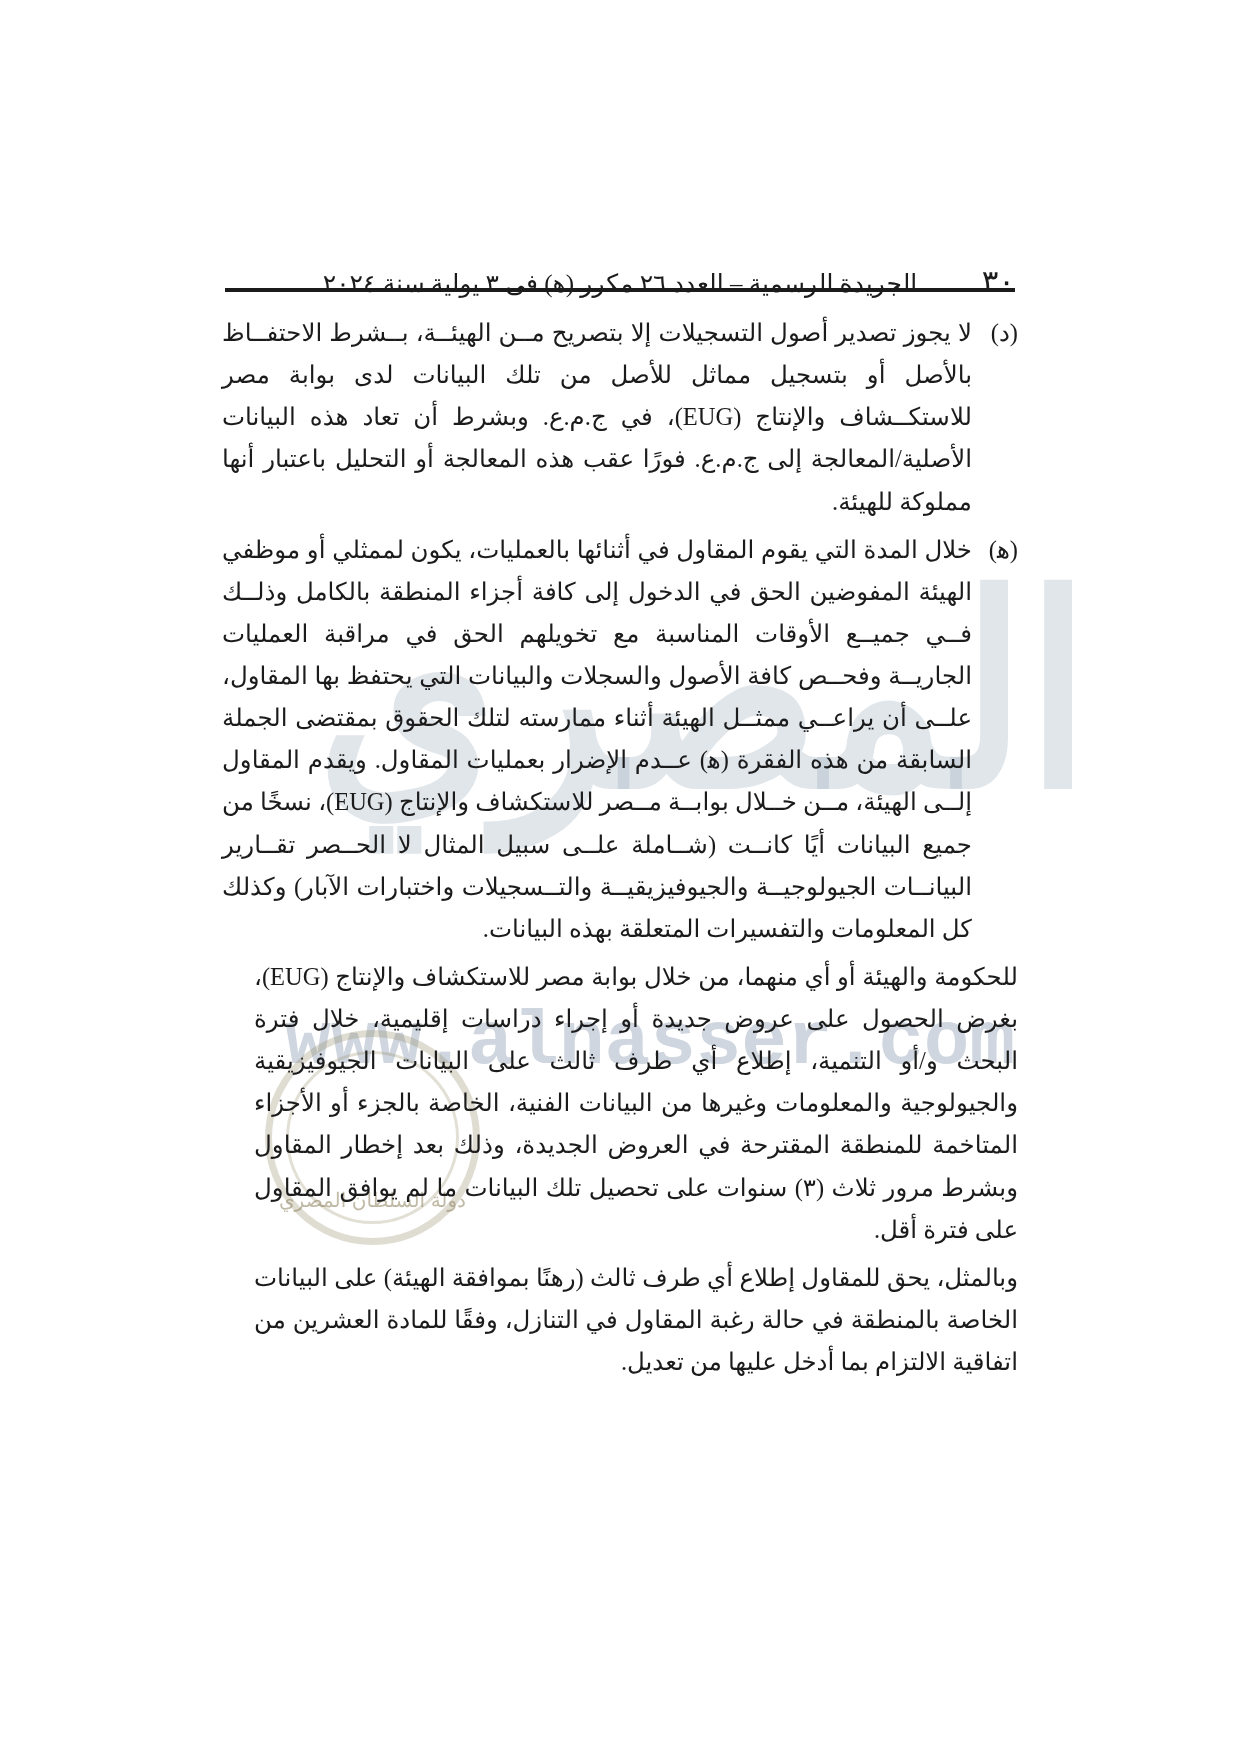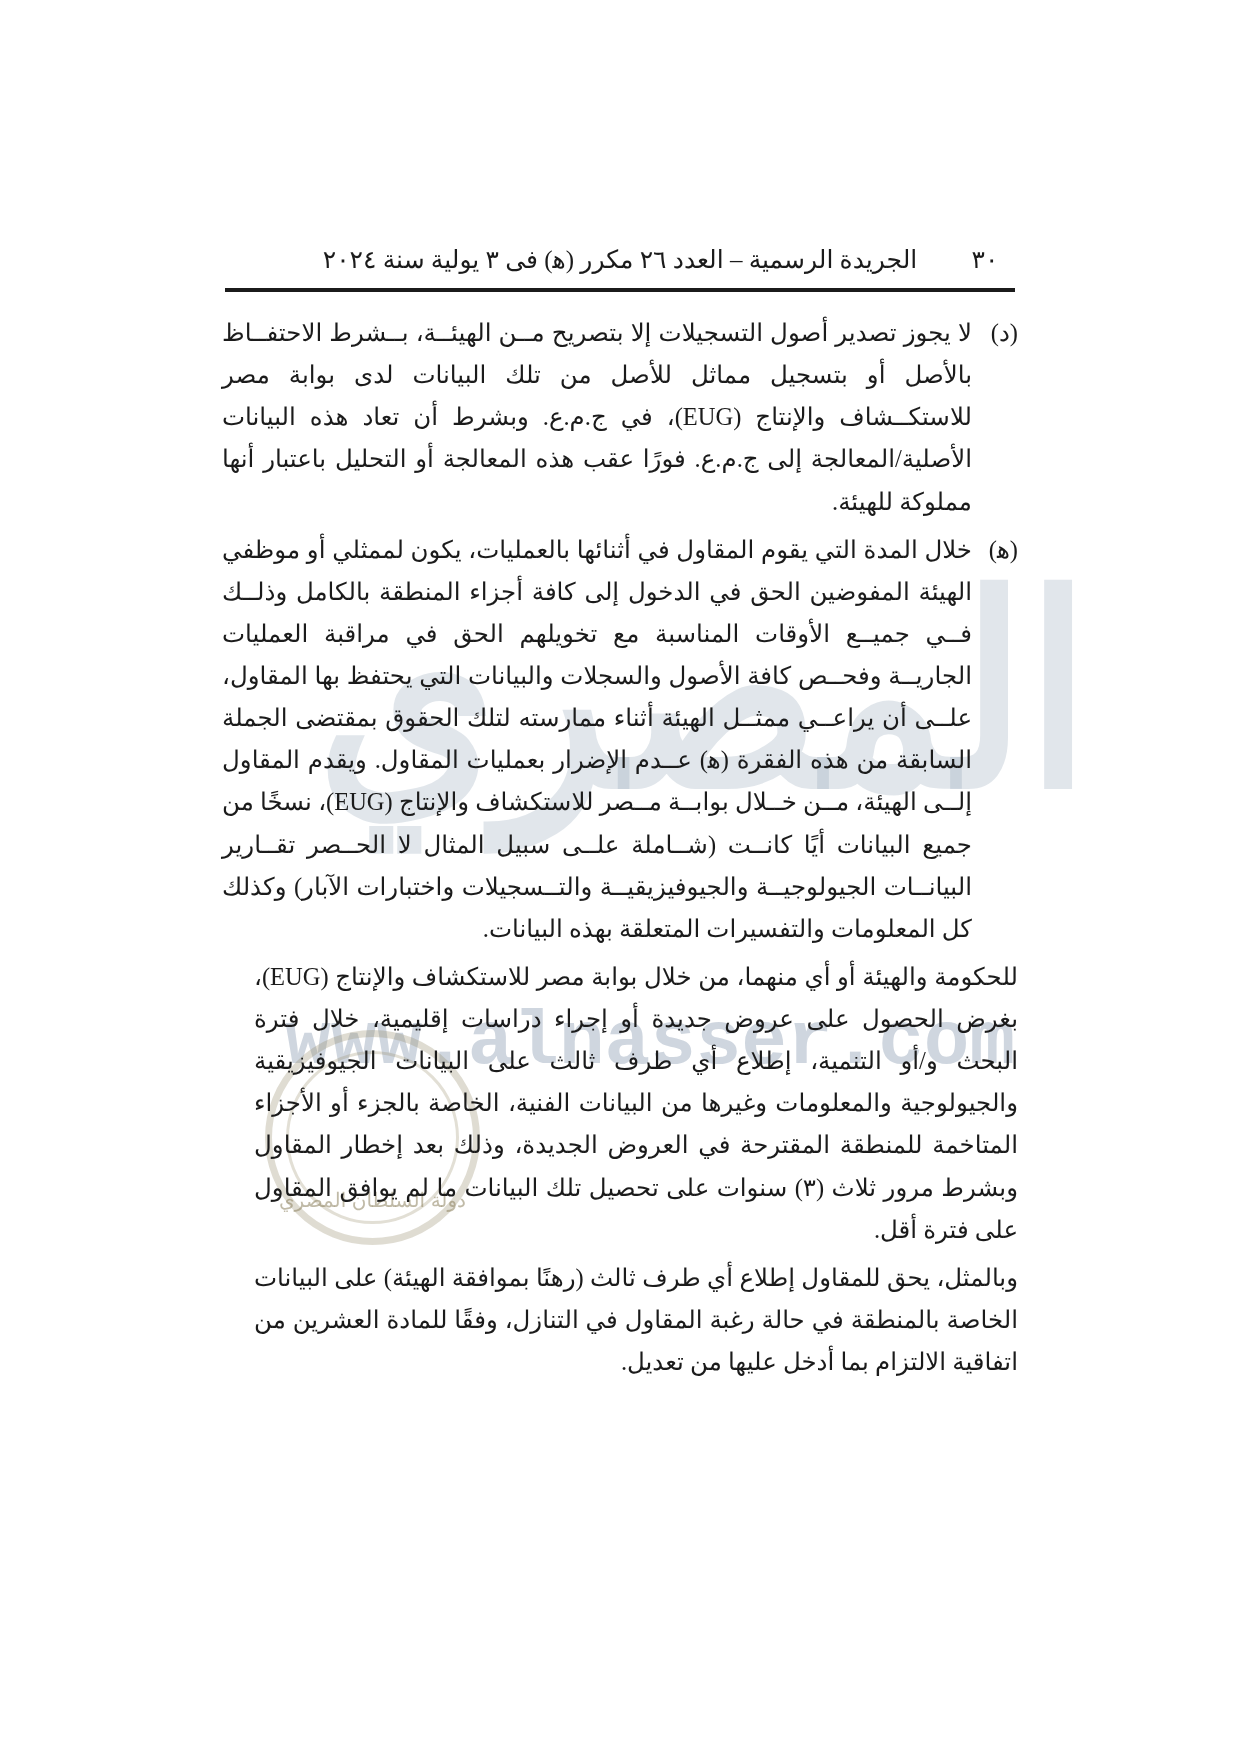--- a/index.html
+++ b/index.html
@@ -88,25 +88,26 @@
     display: flex;
     flex-direction: row;
     align-items: baseline;
     justify-content: space-between;
     font-size: 25px;
   }
   .header-title {
     flex: 1;
     text-align: center;
     padding-left: 60px;
+    margin-top: 24px;
   }
   .header-page {
     width: 60px;
-    text-align: center;
-    font-size: 25px;
+    text-align: right;
+    font-size: 31px;
   }
   .rule {
     position: absolute;
     top: 288px;
     left: 225px;
     right: 225px;
     height: 4px;
     background: #1b1b1b;
   }
 

